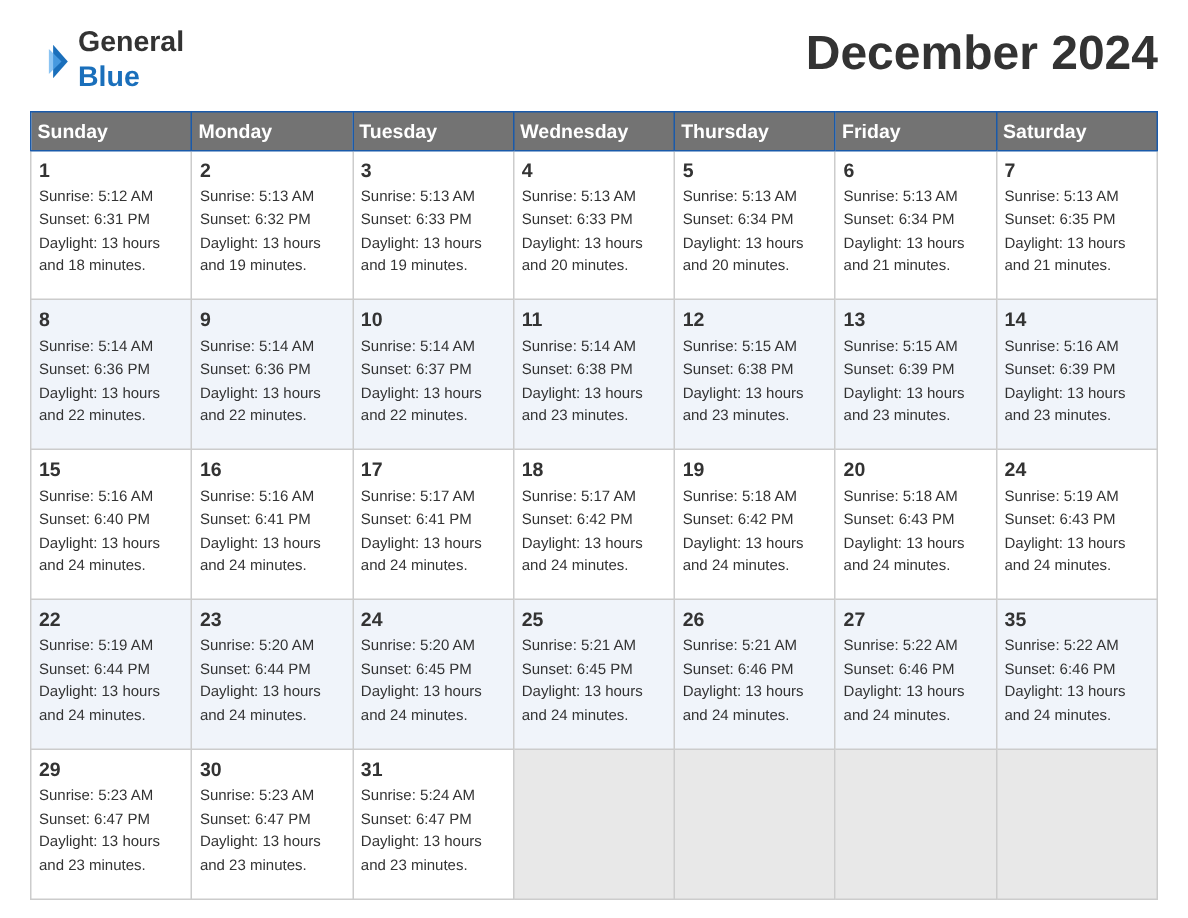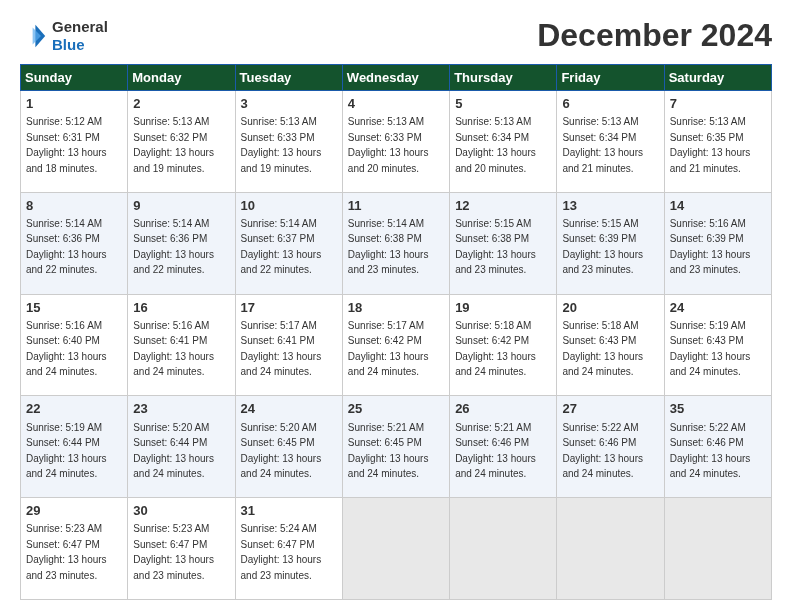--- a/index.html
+++ b/index.html
@@ -22,21 +22,21 @@
       justify-content: space-between;
       align-items: flex-start;
       margin-bottom: 10px;
     }
     .logo {
       display: flex;
       align-items: center;
       gap: 4px;
     }
     .logo-text {
-      font-size: 15px;
+      font-size: 19px;
       font-weight: bold;
       color: #333;
       line-height: 1.2;
     }
     .logo-blue { color: #1a6fbb; }
     .logo-icon {
       width: 28px;
       height: 28px;
     }
     .title-block {
@@ -52,21 +52,21 @@
       font-size: 14px;
       color: #555;
     }
     .calendar {
       width: 100%;
       border-collapse: collapse;
       flex: 1;
       font-size: 10.5px;
     }
     .calendar thead th {
-      background: #14532d;
+      background: #737373;
       color: #fff;
       padding: 5px 4px;
       text-align: left;
       font-size: 13px;
       font-weight: bold;
       border: 1px solid #1a5aaa;
     }
     .calendar tbody td {
       vertical-align: top;
       padding: 4px 5px;

